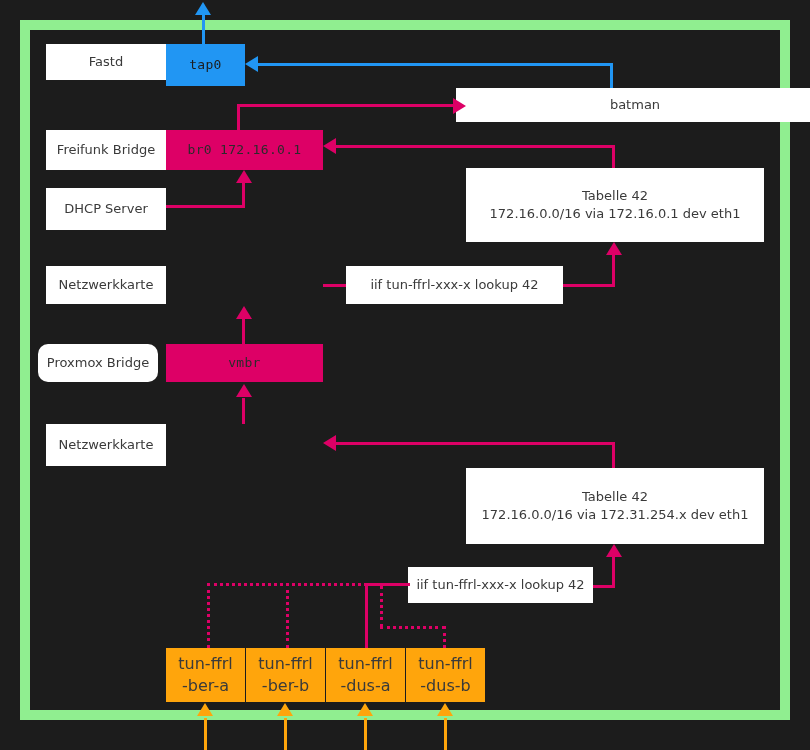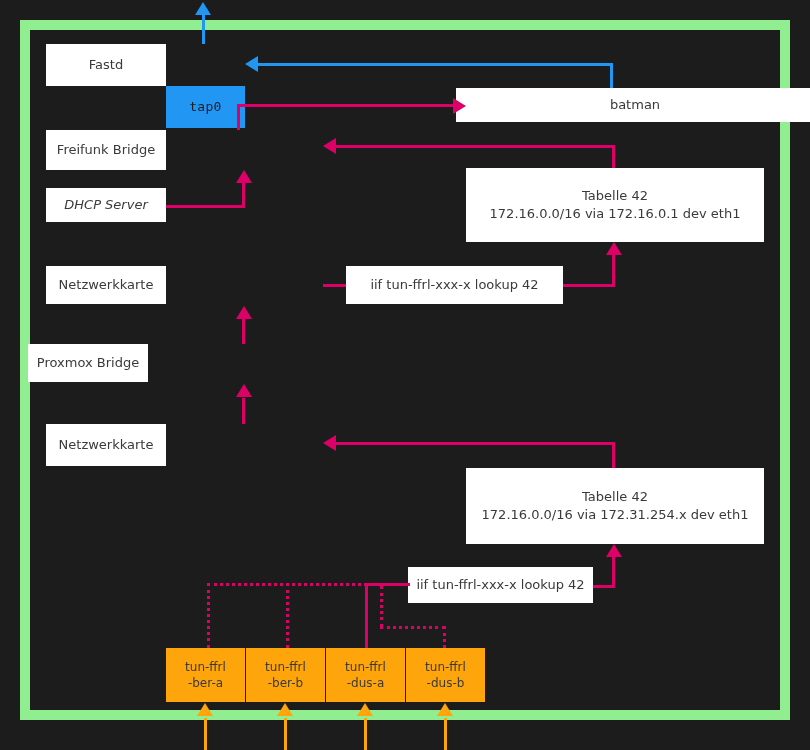--- a/index.html
+++ b/index.html
@@ -43,21 +43,21 @@
     justify-content: center;
     text-align: center;
     font-size: 13px;
     line-height: 1.35;
     color: #333333;
     white-space: pre-line;
   }
   .box.white   { background: #ffffff; color: #3a3a3a; }
   .box.pink    { background: #dd0066; color: #2b2b2b; font-family: "DejaVu Sans Mono", monospace; letter-spacing: .3px; }
   .box.blue    { background: #2196f3; color: #1d1d1d; font-family: "DejaVu Sans Mono", monospace; letter-spacing: .3px; }
-  .box.orange  { background: #ffa50c; color: #3a3a3a; font-size: 12px; }
+  .box.orange  { background: #ffa50c; color: #3a3a3a; font-size: 16px; }
 
   
   .ln {
     position: absolute;
     background: #dd0066;
   }
   .ln.blue { background: #2196f3; }
   .ln.orange { background: #ffa50c; }
 
   .dot-h {
@@ -84,24 +84,24 @@
   .ah.up.orange { border-bottom-color: #ffa50c; }
 </style>
 </head>
 <body>
 
 <div id="stage">
 
   <div class="green-frame"></div>
   <div class="inner-canvas"></div>
 
-  <div class="box white" style="left:46px; top:44px; width:120px; height:42px;">
+  <div class="box white" style="left:46px; top:44px; width:120px; height:36px;">
     <span>Fastd</span>
   </div>
-  <div class="box blue" style="left:166px; top:44px; width:79px; height:42px;margin-top:42px;">
+  <div class="box blue" style="left:166px; top:44px; width:79px; height:42px;">
     <span>tap0</span>
   </div>
 
   <div class="ln blue" style="left:202px; top:14px; width:3px; height:30px;"></div>
   <div class="ah up blue" style="left:195px; top:2px;"></div>
 
   <div class="ln blue" style="left:610px; top:63px; width:3px; height:26px;"></div>
   <div class="ln blue" style="left:258px; top:63px; width:355px; height:3px;"></div>
   <div class="ah left blue" style="left:245px; top:56px;"></div>
 
@@ -109,26 +109,29 @@
     <span>batman</span>
   </div>
 
   <div class="ln" style="left:237px; top:104px; width:3px; height:26px;"></div>
   <div class="ln" style="left:237px; top:104px; width:216px; height:3px;"></div>
   <div class="ah right" style="left:453px; top:98px;"></div>
 
   <div class="box white" style="left:46px; top:130px; width:120px; height:40px;">
     <span>Freifunk Bridge</span>
   </div>
+  <div class="box pink" style="left:166px; top:130px; width:157px; height:40px;">
+    <span>br0 172.16.0.1</span>
+  </div>
 
   <div class="ln" style="left:612px; top:145px; width:3px; height:26px;"></div>
   <div class="ln" style="left:336px; top:145px; width:279px; height:3px;"></div>
   <div class="ah left" style="left:323px; top:138px;"></div>
 
-  <div class="box white" style="left:46px; top:188px; width:120px; height:34px;font-style:italic;">
+  <div class="box white" style="left:46px; top:188px; width:120px; height:42px;">
     <span>DHCP Server</span>
   </div>
   <div class="ln" style="left:166px; top:205px; width:78px; height:3px;"></div>
   <div class="ln" style="left:242px; top:183px; width:3px; height:25px;"></div>
   <div class="ah up" style="left:236px; top:170px;"></div>
 
   <div class="box white" style="left:466px; top:168px; width:298px; height:74px;">
     <span>Tabelle 42
 172.16.0.0/16 via 172.16.0.1 dev eth1</span>
   </div>
@@ -141,22 +144,25 @@
     <span>Netzwerkkarte</span>
   </div>
   <div class="box white" style="left:346px; top:266px; width:217px; height:38px;">
     <span>iif tun-ffrl-xxx-x lookup 42</span>
   </div>
   <div class="ln" style="left:323px; top:284px; width:23px; height:3px;"></div>
 
   <div class="ln" style="left:242px; top:319px; width:3px; height:25px;"></div>
   <div class="ah up" style="left:236px; top:306px;"></div>
 
-  <div class="box white" style="left:28px; top:344px; width:120px; height:38px;">
+  <div class="box white" style="left:38px; top:344px; width:120px; height:38px;border-radius:10px;">
     <span>Proxmox Bridge</span>
+  </div>
+  <div class="box pink" style="left:166px; top:344px; width:157px; height:38px;">
+    <span>vmbr</span>
   </div>
 
   <div class="ln" style="left:242px; top:398px; width:3px; height:26px;"></div>
   <div class="ah up" style="left:236px; top:384px;"></div>
 
   <div class="box white" style="left:46px; top:424px; width:120px; height:42px;">
     <span>Netzwerkkarte</span>
   </div>
 
   <div class="ln" style="left:612px; top:442px; width:3px; height:30px;"></div>

